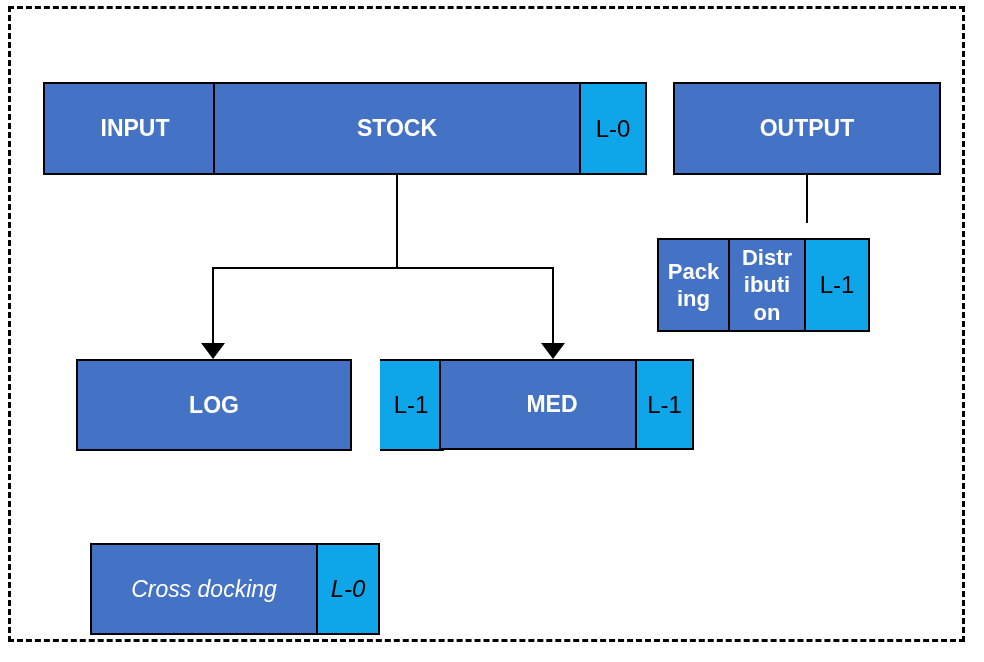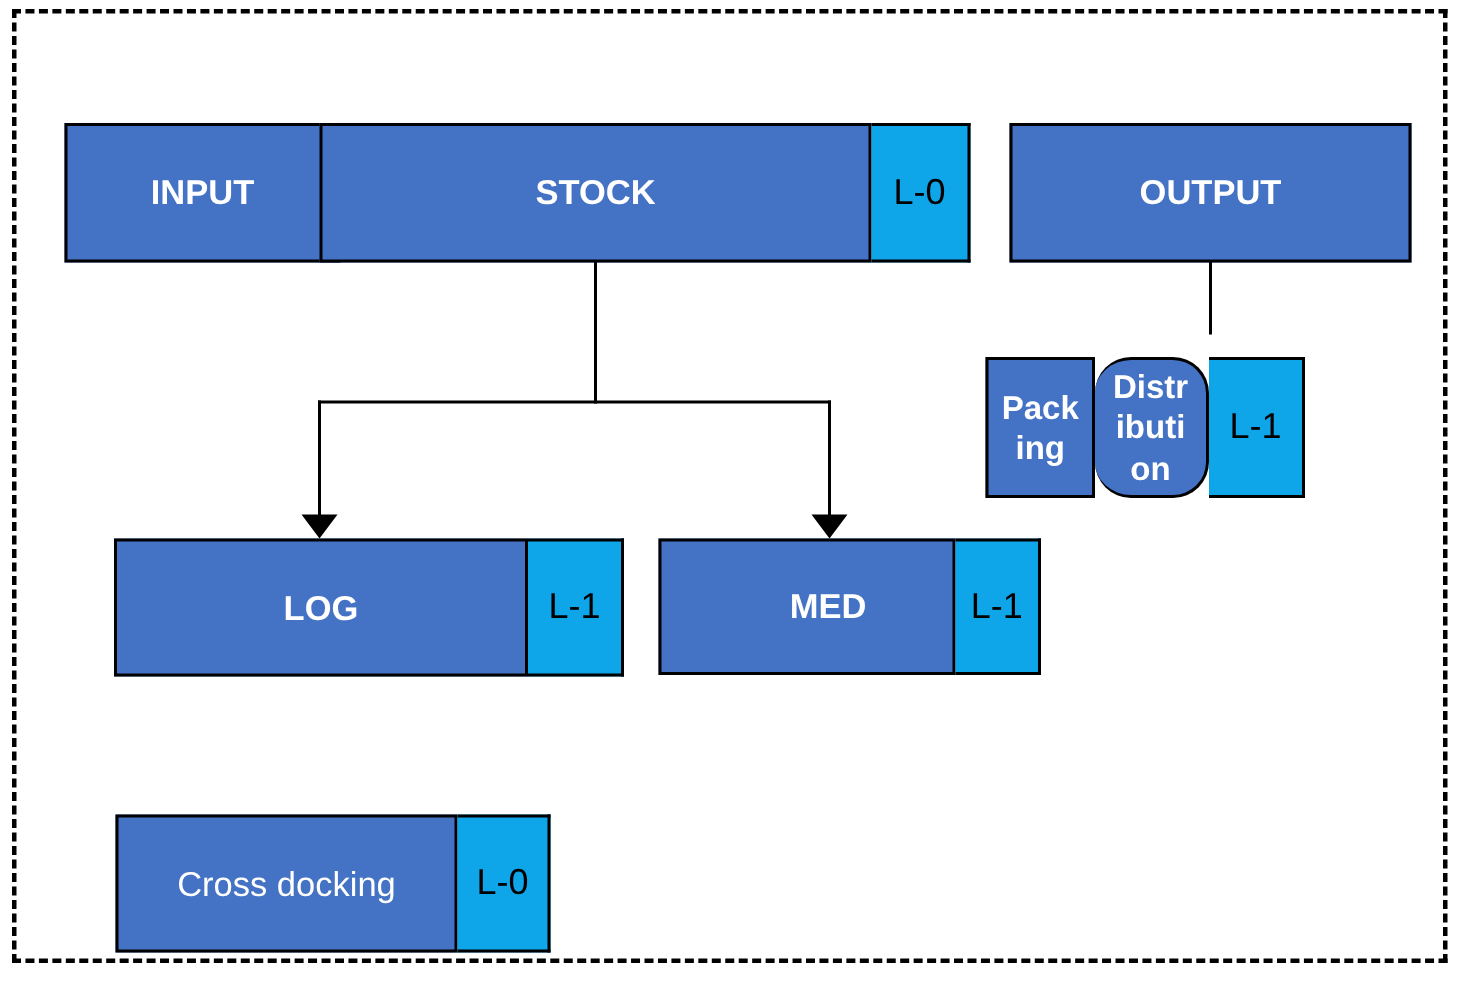--- a/index.html
+++ b/index.html
@@ -84,41 +84,41 @@
 
   <div class="node-group" style="left:673px;top:82px;width:268px;height:93px;border-radius:28px;">
     <div class="node-main">OUTPUT</div>
   </div>
 
   <div class="connector" style="left:806px;top:174px;width:2px;height:49px;"></div>
 
   <div class="node-group" style="left:657px;top:238px;width:288px;height:94px;">
     <div class="cell" style="flex:0 0 73px;">Pack
 ing</div>
-    <div class="cell" style="flex:0 0 76px;border-radius:24px;">Distr
+    <div class="cell" style="flex:0 0 76px;">Distr
 ibuti
 on</div>
     <div class="node-level" style="flex:0 0 64px;">L-1</div>
   </div>
 
   <div class="connector" style="left:396px;top:174px;width:2px;height:95px;"></div>
   <div class="connector" style="left:212px;top:267px;width:342px;height:2px;"></div>
   <div class="connector" style="left:212px;top:267px;width:2px;height:80px;"></div>
   <div class="connector" style="left:552px;top:267px;width:2px;height:80px;"></div>
   <div class="arrowhead" style="left:201px;top:343px;"></div>
   <div class="arrowhead" style="left:541px;top:343px;"></div>
 
-  <div class="node-group" style="left:76px;top:359px;width:326px;height:92px;">
+  <div class="node-group" style="left:76px;top:359px;width:326px;height:92px;gap:28px;">
     <div class="node-main" style="flex:0 0 276px;">LOG</div>
     <div class="node-level" style="flex:0 0 64px;">L-1</div>
   </div>
 
   <div class="node-group" style="left:439px;top:359px;width:255px;height:91px;">
     <div class="node-main" style="flex:0 0 198px;padding-left:28px;">MED</div>
     <div class="node-level" style="flex:0 0 57px;">L-1</div>
   </div>
 
-  <div class="node-group" style="left:77px;top:543px;width:290px;height:92px;">
+  <div class="node-group" style="left:90px;top:543px;width:290px;height:92px;font-style:italic;">
     <div class="node-main regular" style="flex:0 0 228px;">Cross docking</div>
     <div class="node-level" style="flex:0 0 62px;">L-0</div>
   </div>
 
 </div>
 
 </body></html>

